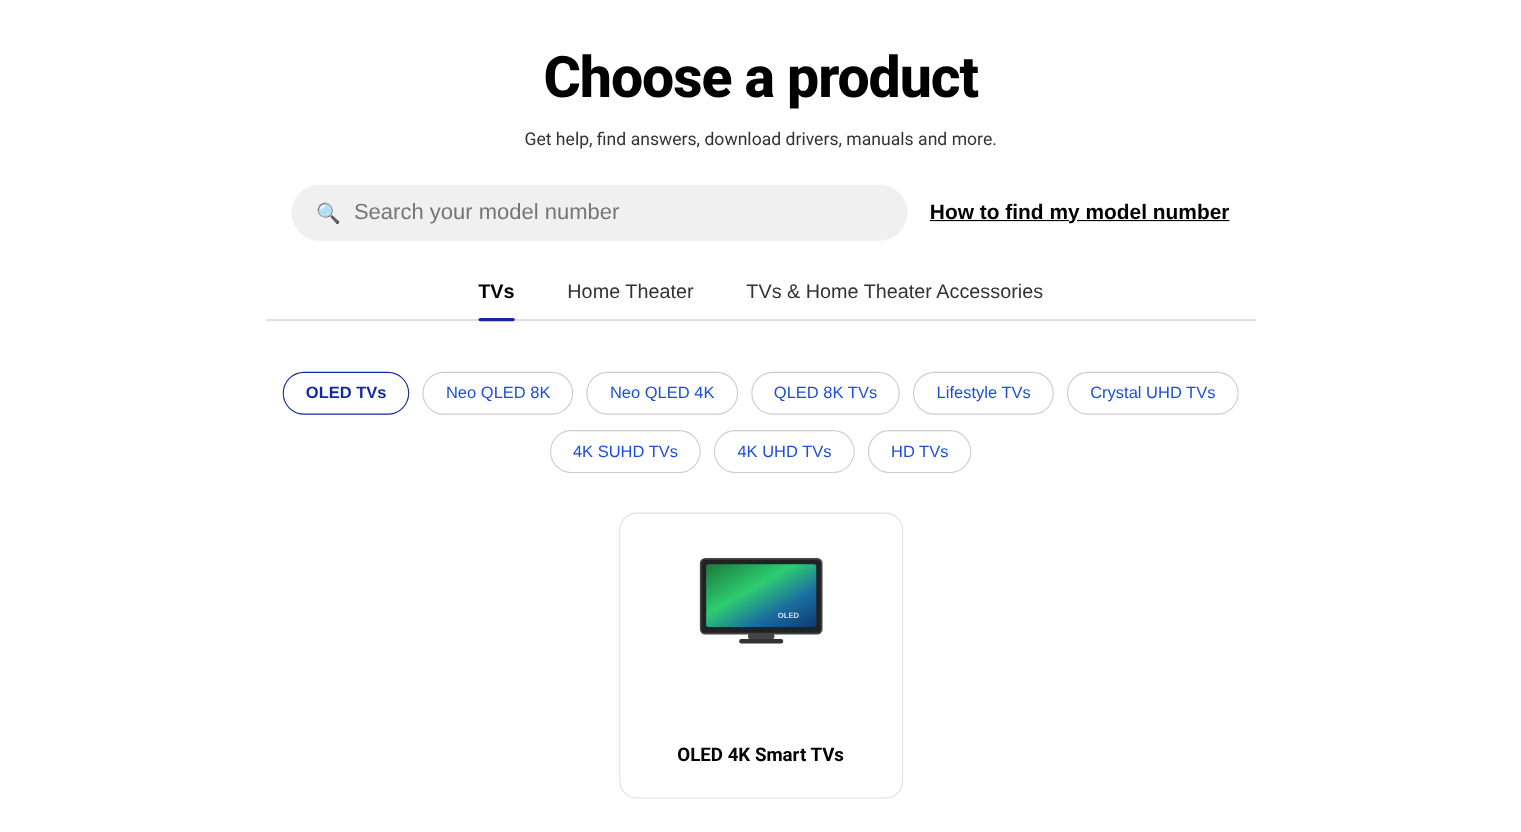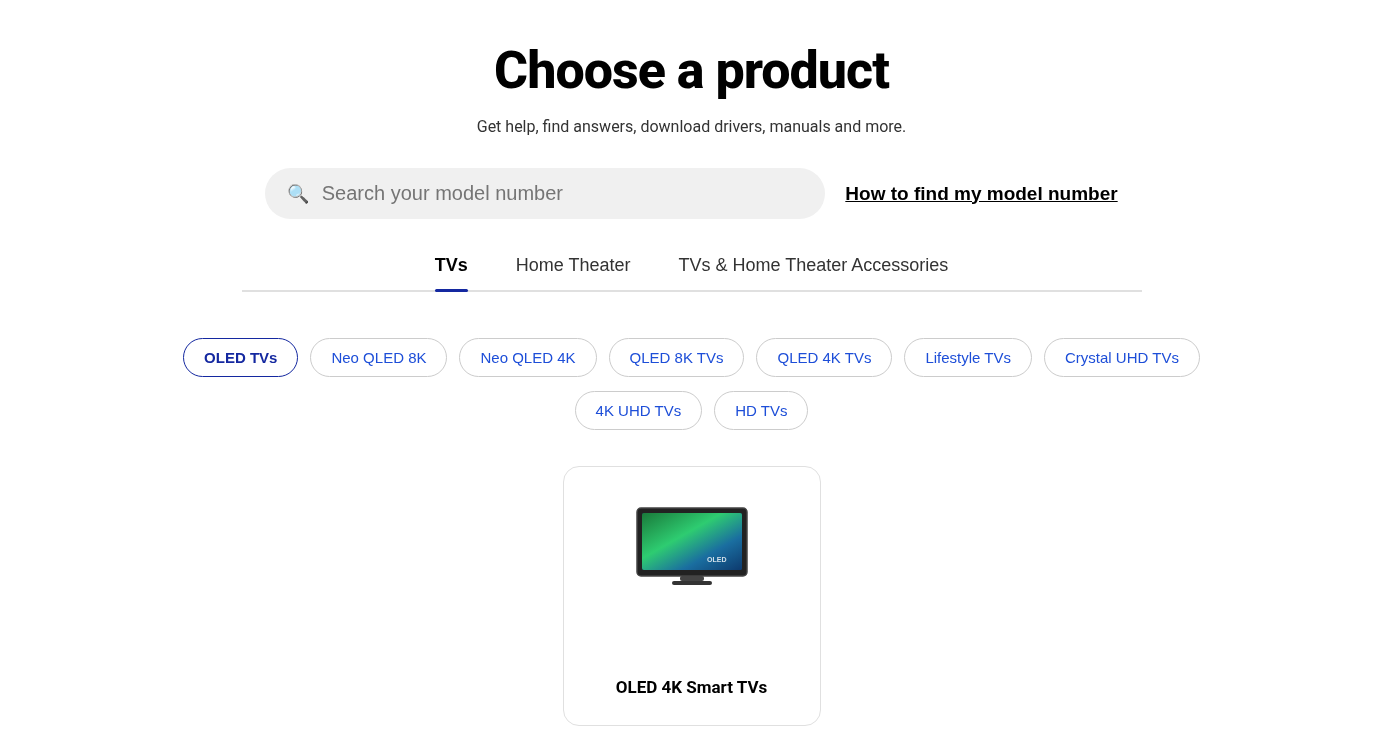--- a/index.html
+++ b/index.html
@@ -212,25 +212,25 @@
     <button class="tab active">TVs</button>
     <button class="tab">Home Theater</button>
     <button class="tab">TVs &amp; Home Theater Accessories</button>
   </div>
 
 <div class="filters-row" id="filters-row1-container">
     <button class="filter-btn active">OLED TVs</button>
     <button class="filter-btn">Neo QLED 8K</button>
     <button class="filter-btn">Neo QLED 4K</button>
     <button class="filter-btn">QLED 8K TVs</button>
-    <button class="filter-btn">QLED 4K TVs</button>
     <button class="filter-btn">Lifestyle TVs</button>
     <button class="filter-btn">Crystal UHD TVs</button>
   </div>
 <div class="filters-row2" id="filters-row2-container">
+    <button class="filter-btn">4K SUHD TVs</button>
     <button class="filter-btn">4K UHD TVs</button>
     <button class="filter-btn">HD TVs</button>
   </div>
 
 <div class="product-grid" id="product-grid-container">
     <div class="product-card">
       <div class="product-card-image">
       <svg class="tv-svg" viewBox="0 0 120 90" xmlns="http://www.w3.org/2000/svg">
 
         <rect x="5" y="8" width="110" height="68" rx="4" ry="4" fill="#222" stroke="#444" stroke-width="1.5"></rect>

